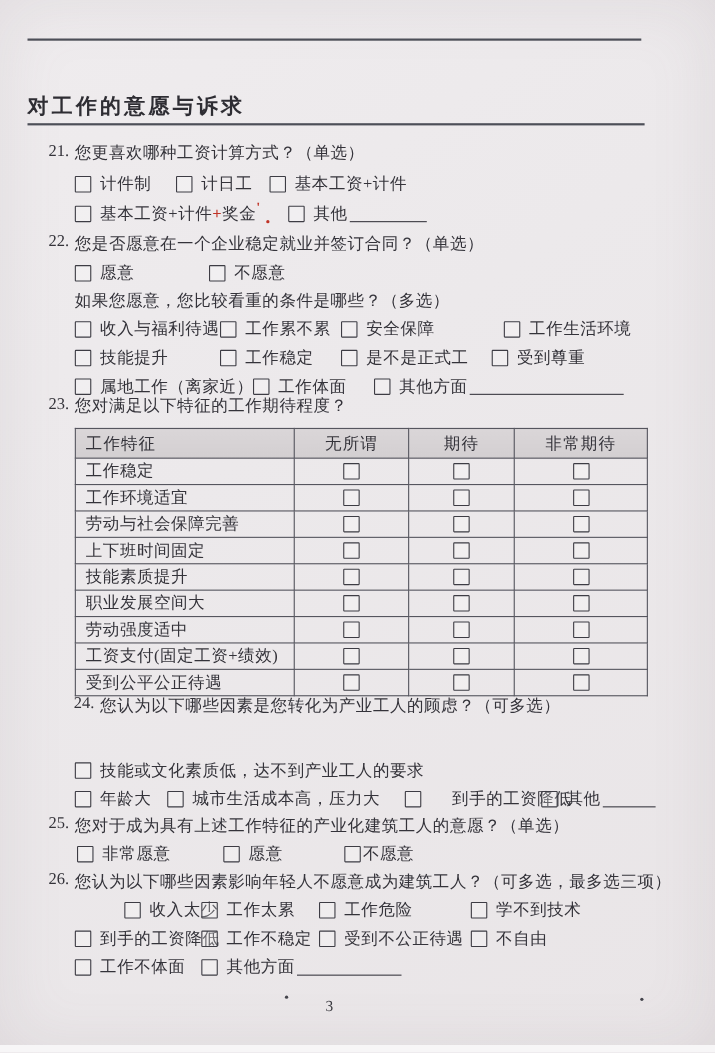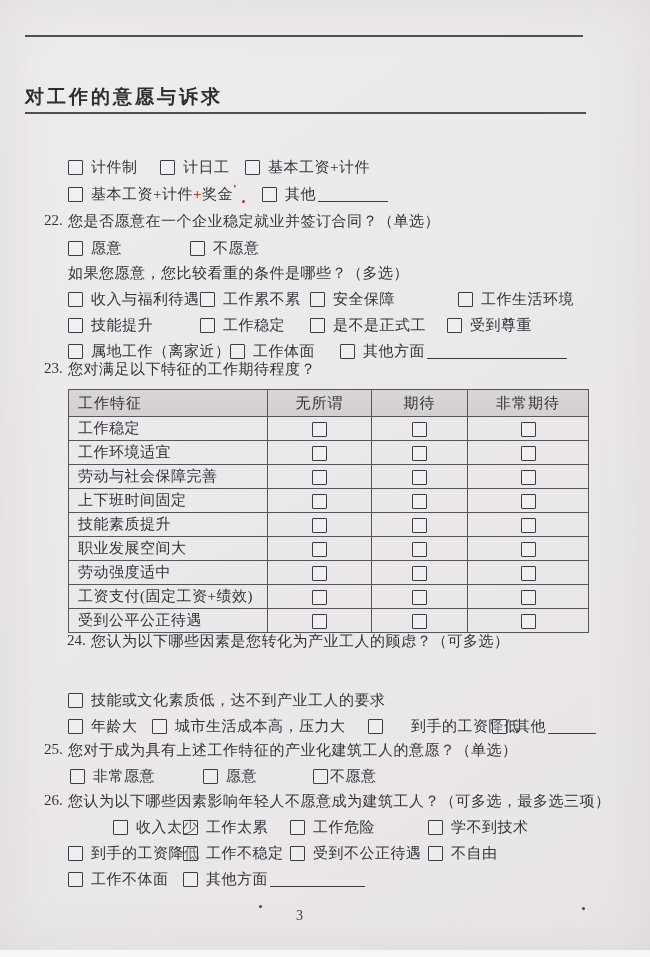--- a/index.html
+++ b/index.html
@@ -61,20 +61,24 @@
 </head>
 <body>
 
 <div class="page">
 
   <div class="rule" style="left:25px;top:35px;width:558px;"></div>
 
   <div class="page-title">对工作的意愿与诉求</div>
   <div class="rule" style="left:25px;top:112px;width:561px;"></div>
 
+  <div class="line" style="top:130px;">
+    <span class="qnum">21.</span>
+    <span class="qtext">您更喜欢哪种工资计算方式？（单选）</span>
+  </div>
   <div class="line" style="top:158px;">
     <span class="opt" style="left:68px;">
         <span class="cb"></span>
         <span class="lbl">计件制</span>
       </span>
     <span class="opt" style="left:160px;">
         <span class="cb"></span>
         <span class="lbl">计日工</span>
       </span>
     <span class="opt" style="left:245px;">

